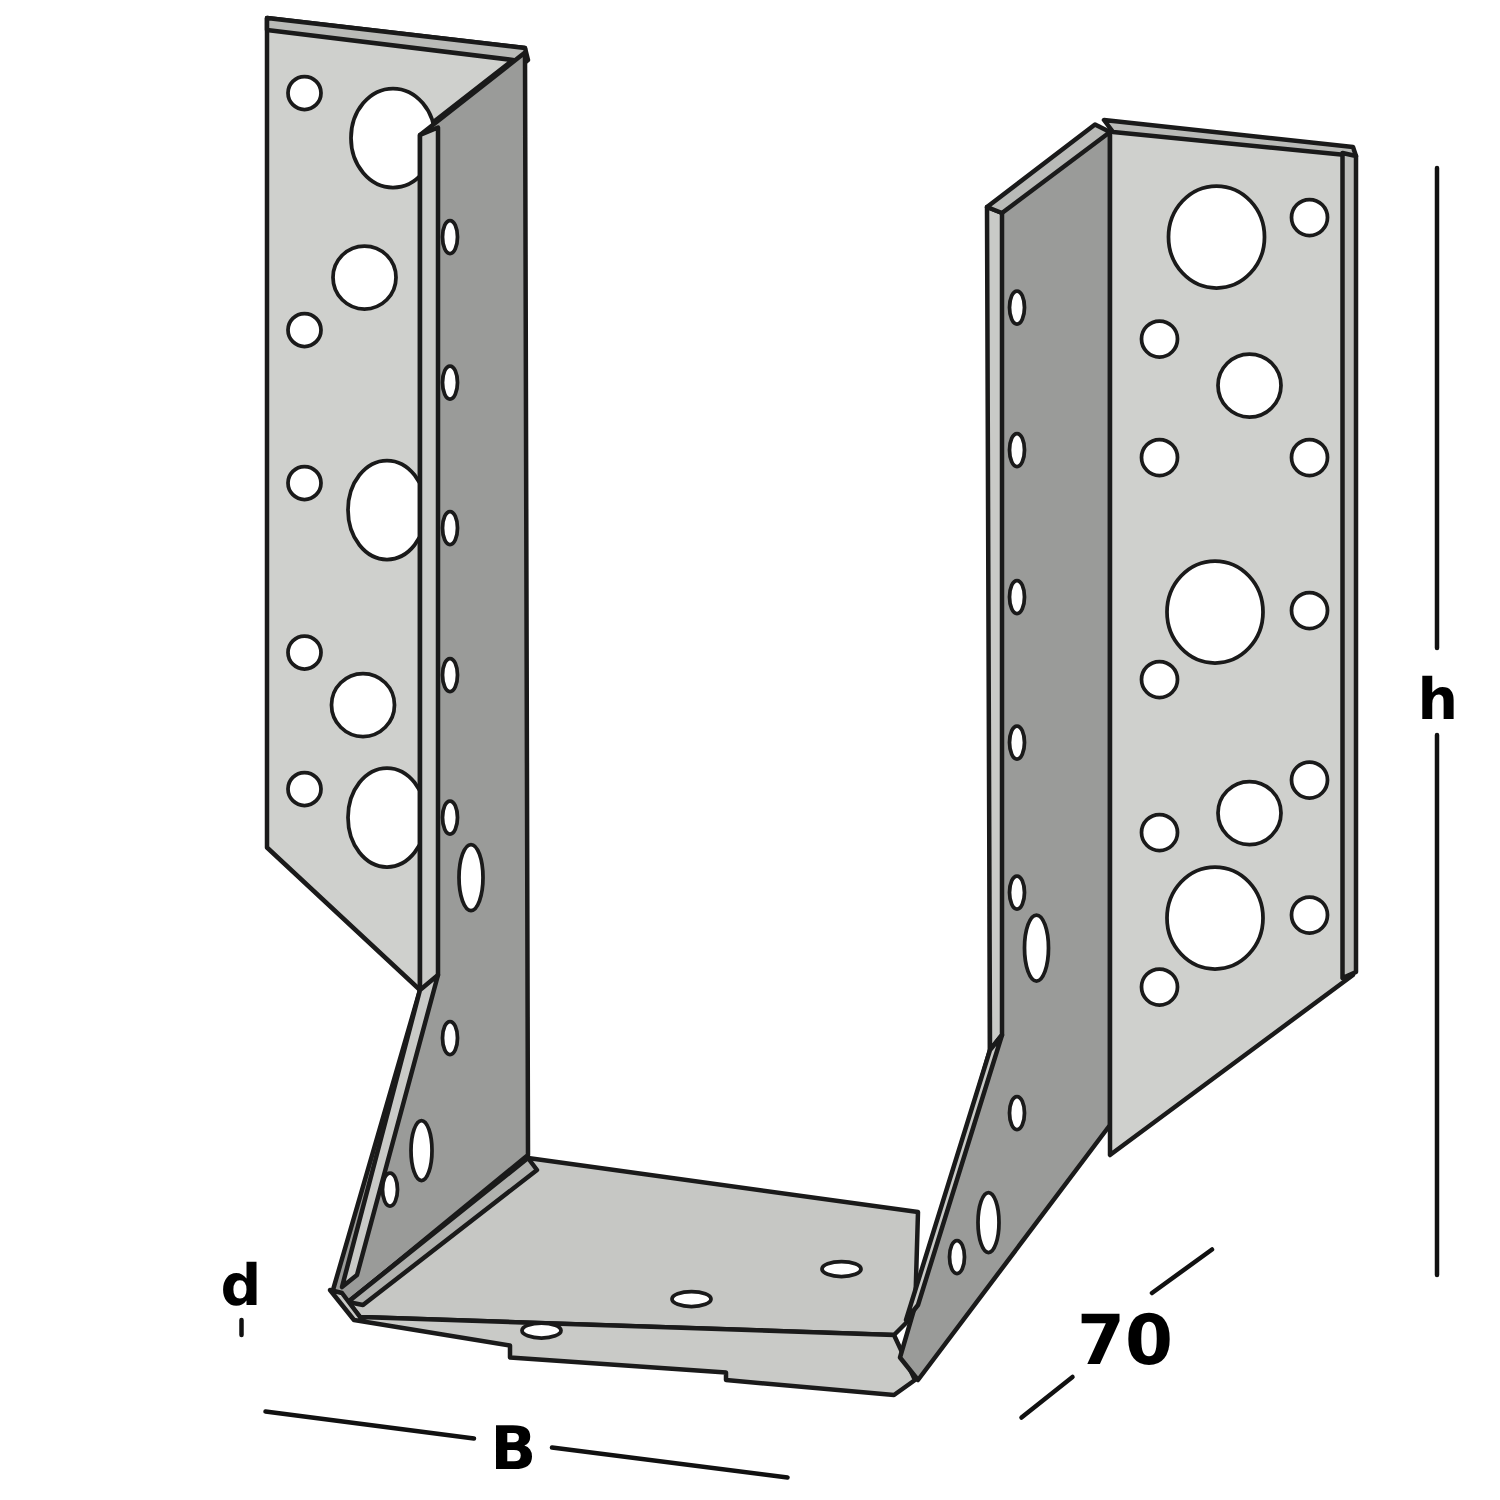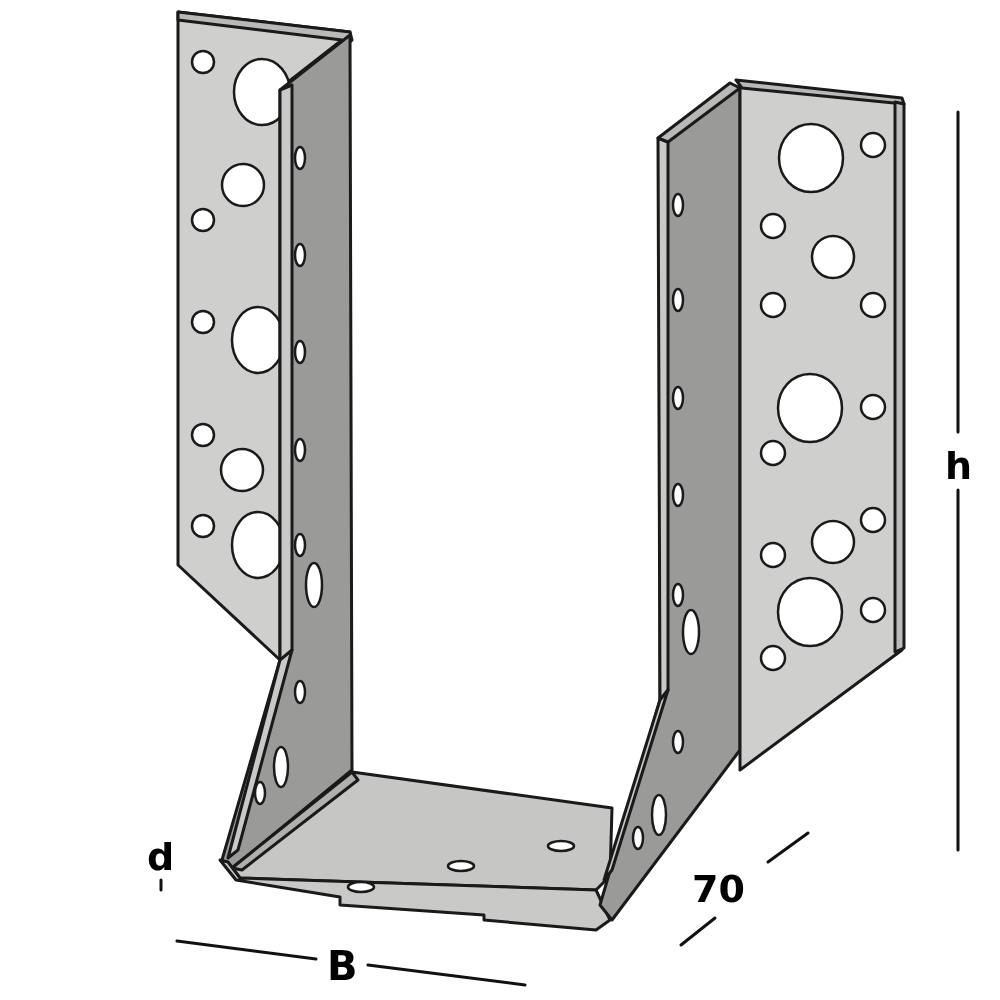--- a/index.html
+++ b/index.html
@@ -3,21 +3,21 @@
 <meta charset="utf-8">
 <style>
   html, body { margin:0; padding:0; background:#ffffff; }
   body { width:1000px; height:1000px; position:relative; overflow:hidden;
          font-family:"DejaVu Sans", sans-serif; }
   svg { position:absolute; left:0; top:0; }
   .lbl { position:absolute; font-family:"DejaVu Sans", sans-serif; font-weight:bold;
          color:#000; line-height:1; }
   .lbl-d { left:147px; top:838px; font-size:38px; }
   .lbl-h { left:945px; top:447px; font-size:38px; }
-  .lbl-70 { left:692px; top:870px; font-size:38px; }
+  .lbl-70 { left:718px; top:870px; font-size:46px; }
   .lbl-B { left:327px; top:946px; font-size:40px; }
 </style>
 </head>
 <body>
 
 <svg width="1000" height="1000" viewBox="0 0 1000 1000">
   <defs>
     <style>
       .o { stroke:#1a1a1a; stroke-width:3; stroke-linejoin:round; }
       .hole { fill:#ffffff; stroke:#1a1a1a; stroke-width:2.5; }

